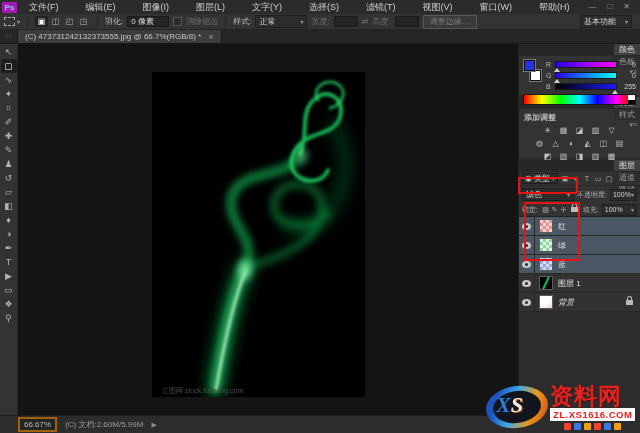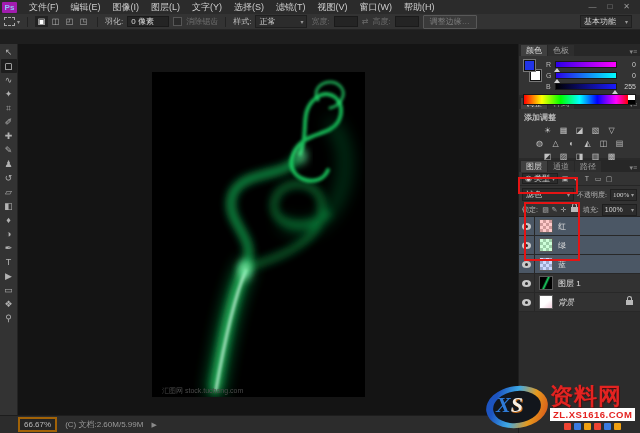--- a/index.html
+++ b/index.html
@@ -49,21 +49,21 @@
   .swatch{position:absolute;width:9px;height:9px;border:1px solid #8d8d8d;box-sizing:border-box;}
   .swatch.fg{left:1px;top:0;z-index:2;}
   .swatch.bg{right:0;bottom:0;}
   
   #canvas{position:absolute;left:18px;top:44px;width:500px;height:371px;background:#141414;overflow:hidden;}
   #canvas svg{position:absolute;left:134px;top:28px;display:block;}
   
   #dock{position:absolute;left:518px;top:44px;width:122px;height:389px;background:#2a2a2a;
         border-left:1px solid #1e1e1e;font-size:8px;box-sizing:border-box;}
   .panel{background:#333333;margin-bottom:2px;}
-  .tabrow{height:12px;background:#272727;display:flex;align-items:flex-end;gap:1px;padding-left:2px;}
+  .tabrow{height:12px;background:#272727;display:flex;align-items:flex-end;gap:1px;padding-left:2px;flex-direction:column;}
   .ptab{height:11px;padding:0 5px;display:flex;align-items:center;background:#2e2e2e;color:#9d9d9d;font-size:8px;white-space:nowrap;}
   .ptab[data-active="true"]{background:#404040;color:#dcdcdc;}
   .pmenu{margin-left:auto;color:#8a8a8a;padding-right:3px;font-size:7px;}
   
   .color-body{display:flex;padding:4px 4px 0 4px;gap:4px;}
   .mini-swatches{position:relative;width:19px;height:22px;flex:0 0 auto;}
   .mini-swatches .swatch{width:11px;height:11px;border:1px solid #111;outline:1px solid #777;}
   .sliders{flex:1;display:flex;flex-direction:column;gap:4px;padding-top:1px;}
   .slider-row{display:flex;align-items:center;gap:3px;}
   .ch-label{width:6px;font-size:7px;color:#b8b8b8;}
@@ -81,21 +81,21 @@
   
   .adj-header{padding:3px 5px 1px 5px;color:#b9b9b9;font-size:8px;font-weight:bold;}
   .adj-row{display:flex;justify-content:center;gap:4px;padding:1px 0;}
   .adj-icon{width:12px;height:11px;display:flex;align-items:center;justify-content:center;color:#c3c3c3;font-size:8px;}
   .adj-pad{height:4px;}
   
   .layers-panel{height:273px;display:flex;flex-direction:column;}
   .filter-row{display:flex;align-items:center;gap:2px;padding:1px 3px;height:11px;border-bottom:1px solid #262626;}
   .pick{display:flex;align-items:center;gap:2px;background:#2c2c2c;border:1px solid #1f1f1f;height:9px;padding:0 2px;color:#cfcfcf;}
   .f-icon{width:10px;height:9px;display:flex;align-items:center;justify-content:center;color:#b0b0b0;font-size:7px;}
-  .blend-row{display:flex;align-items:center;gap:3px;padding:2px 3px;height:13px;font-family:Liberation Serif, serif;}
+  .blend-row{display:flex;align-items:center;gap:3px;padding:2px 3px;height:13px;}
   .blend-select{width:50px;height:11px;}
   .sm-label{font-size:7px;color:#b5b5b5;white-space:nowrap;}
   .val-box{display:flex;align-items:center;justify-content:space-between;background:#2c2c2c;border:1px solid #1f1f1f;
            height:10px;padding:0 2px;width:30px;font-size:7px;color:#d6d6d6;}
   .lock-row{display:flex;align-items:center;gap:3px;padding:1px 3px;height:11px;border-bottom:1px solid #222;}
   .lk-icon{width:9px;height:9px;display:flex;align-items:center;justify-content:center;color:#ababab;font-size:7px;}
   .layers-list{background:#323232;}
   .layer-row{height:18px;display:flex;align-items:center;border-bottom:1px solid #282828;background:#323232;}
   .layer-row[data-selected="true"]{background:#4b5765;}
   .eye-cell{width:15px;align-self:stretch;border-right:1px solid #272727;display:flex;align-items:center;justify-content:center;flex:0 0 auto;}
@@ -147,21 +147,21 @@
   .wm-dots{display:flex;gap:3px;margin-top:2px;justify-content:center;}
   .wm-dots i{width:7px;height:7px;border-radius:1px;}
 </style>
 </head>
 <body>
 
 <div id="root">
 
   <div id="menubar">
     <div class="ps-logo">Ps</div>
-    <div style="display:flex;">
+    <div style="display:flex;gap:15px;">
 
     <span class="menu-item">文件(F)</span>
         <span class="menu-item">编辑(E)</span>
         <span class="menu-item">图像(I)</span>
         <span class="menu-item">图层(L)</span>
         <span class="menu-item">文字(Y)</span>
         <span class="menu-item">选择(S)</span>
         <span class="menu-item">滤镜(T)</span>
         <span class="menu-item">视图(V)</span>
         <span class="menu-item">窗口(W)</span>
@@ -203,20 +203,27 @@
     <span class="grayed">⇄</span>
     <span class="opt-label grayed">高度:</span>
     <span class="opt-input small"></span>
     <span class="btn">调整边缘…</span>
     <span class="mini-drop workspace">
       <span>基本功能</span>
       <span class="caret">▾</span>
     </span>
   </div>
 
+  <div id="tabbar">
+    <span class="collapse-cell">∷</span>
+    <span class="doc-tab">
+      <span>(C) 473731242132373555.jpg @ 66.7%(RGB/8) *</span>
+      <span class="tab-close">×</span>
+    </span>
+  </div>
 
   <div id="toolbar">
 
   <span class="tool">
         <span>↖</span>
       </span>
       <span class="tool" data-selected="true">
         <span>▢</span>
       </span>
       <span class="tool">

